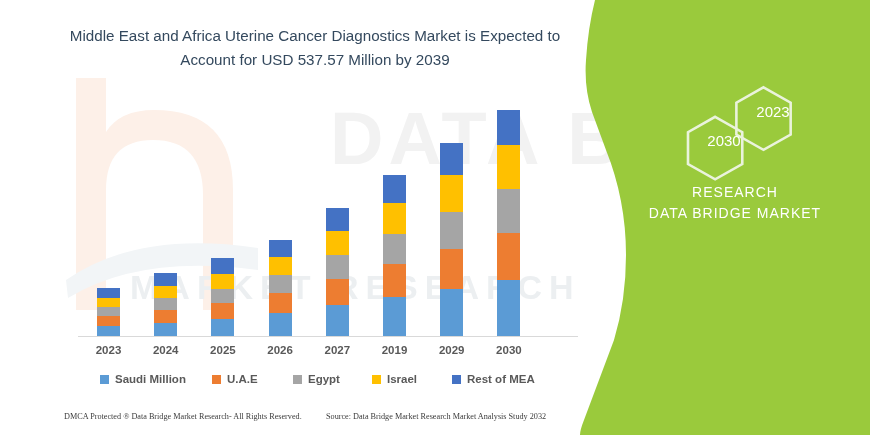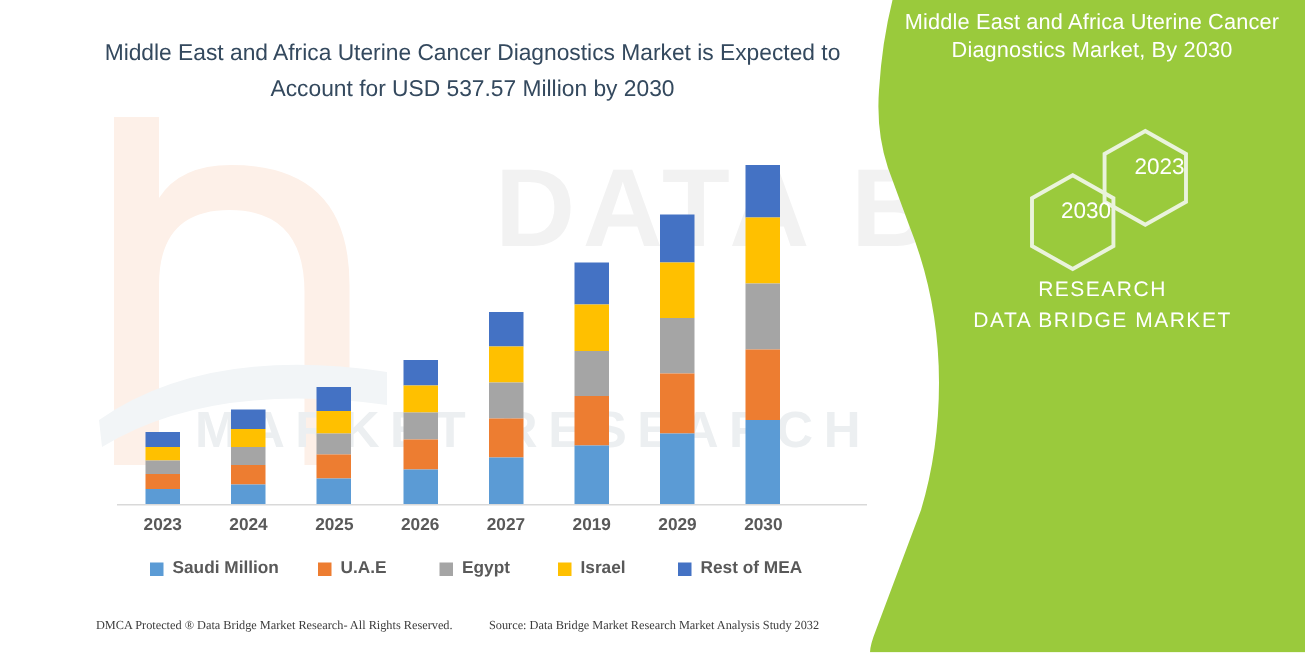--- a/index.html
+++ b/index.html
@@ -101,21 +101,21 @@
 
 <div id="infographic">
 
   <svg class="wm-logo" viewBox="0 0 200 250" xmlns="http://www.w3.org/2000/svg">
     <path d="M18 8 L18 240 L48 240 L48 120 Q48 70 95 70 Q145 70 145 125 L145 240 L175 240 L175 120 Q175 40 96 40 Q62 40 48 62 L48 8 Z" fill="#FDF0E8"></path>
     <path d="M8 210 Q80 160 200 178 L200 200 Q82 184 10 228 Z" fill="#F2F5F7"></path>
   </svg>
   <div class="wm wm-top">DATA BRIDGE</div>
   <div class="wm wm-bot">MARKET RESEARCH</div>
 
-  <div class="headline">Middle East and Africa Uterine Cancer Diagnostics Market is Expected to Account for USD 537.57 Million by 2030</div>
+  <div class="headline">Middle East and Africa Uterine Cancer Diagnostics Market is Expected to Account for USD 537.57 Million by 2039</div>
 
   <div class="chart-area">
     <div class="axis-line"></div>
     <div id="bars">
         <div class="bar" style="left: 97px; top: 288px; height: 48px;">
           <div class="seg" style="height: 10px; background: rgb(68, 114, 196);"></div>
           <div class="seg" style="height: 9px; background: rgb(255, 192, 0);"></div>
           <div class="seg" style="height: 9px; background: rgb(165, 165, 165);"></div>
           <div class="seg" style="height: 10px; background: rgb(237, 125, 49);"></div>
           <div class="seg" style="height: 10px; background: rgb(91, 155, 213);"></div>
@@ -220,19 +220,18 @@
     <svg width="300" height="435" viewBox="0 0 300 435" xmlns="http://www.w3.org/2000/svg">
 
       <polygon points="192,87 215,100 215,127 192,140 169,127 169,100" fill="none" stroke="#EAF3DC" stroke-width="2.2" transform="translate(0,0) scale(1.18) translate(-28,-13)"></polygon>
 
       <polygon points="145,118 168,131 168,158 145,171 122,158 122,131" fill="none" stroke="#EAF3DC" stroke-width="2.2" transform="translate(0,0) scale(1.18) translate(-22,-19)"></polygon>
     </svg>
     <div class="hex-label" style="left:124px;top:132px;width:60px;">2030</div>
     <div class="hex-label" style="left:173px;top:103px;width:60px;">2023</div>
   </div>
 
-  <div class="green-title">Middle East and Africa Uterine Cancer Diagnostics Market, By 2030</div>
   <div class="brand-line">
     <div>RESEARCH</div>
     <div>DATA BRIDGE MARKET</div>
   </div>
 
 </div>
 
 </body></html>

